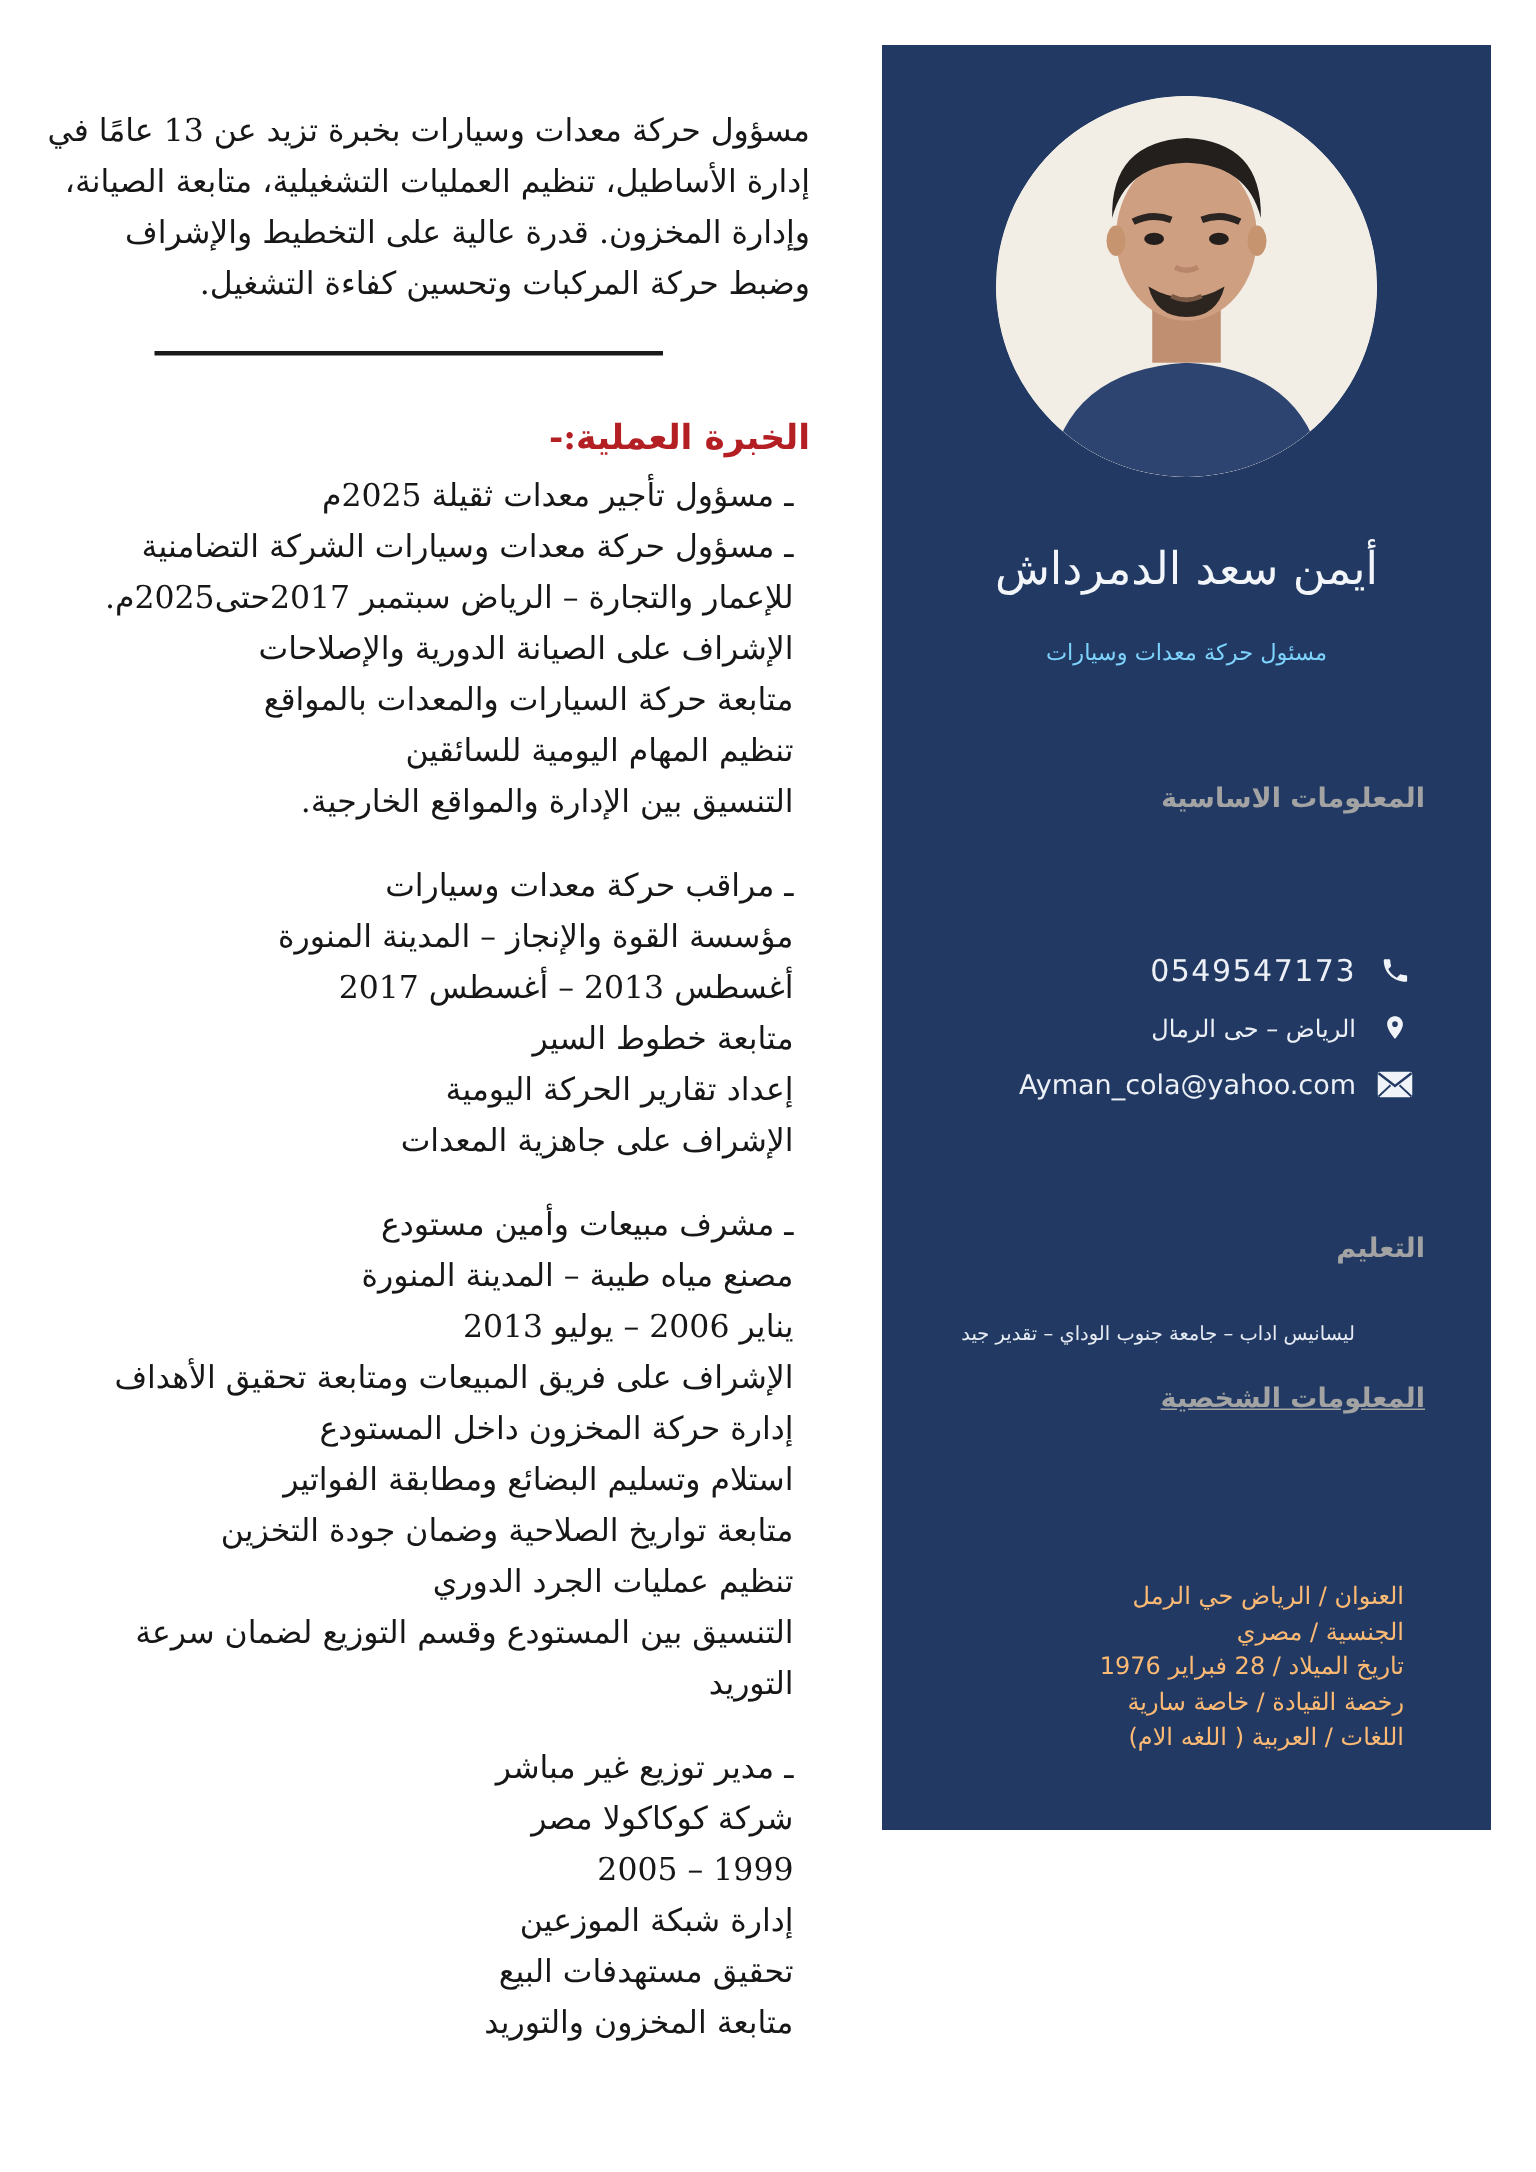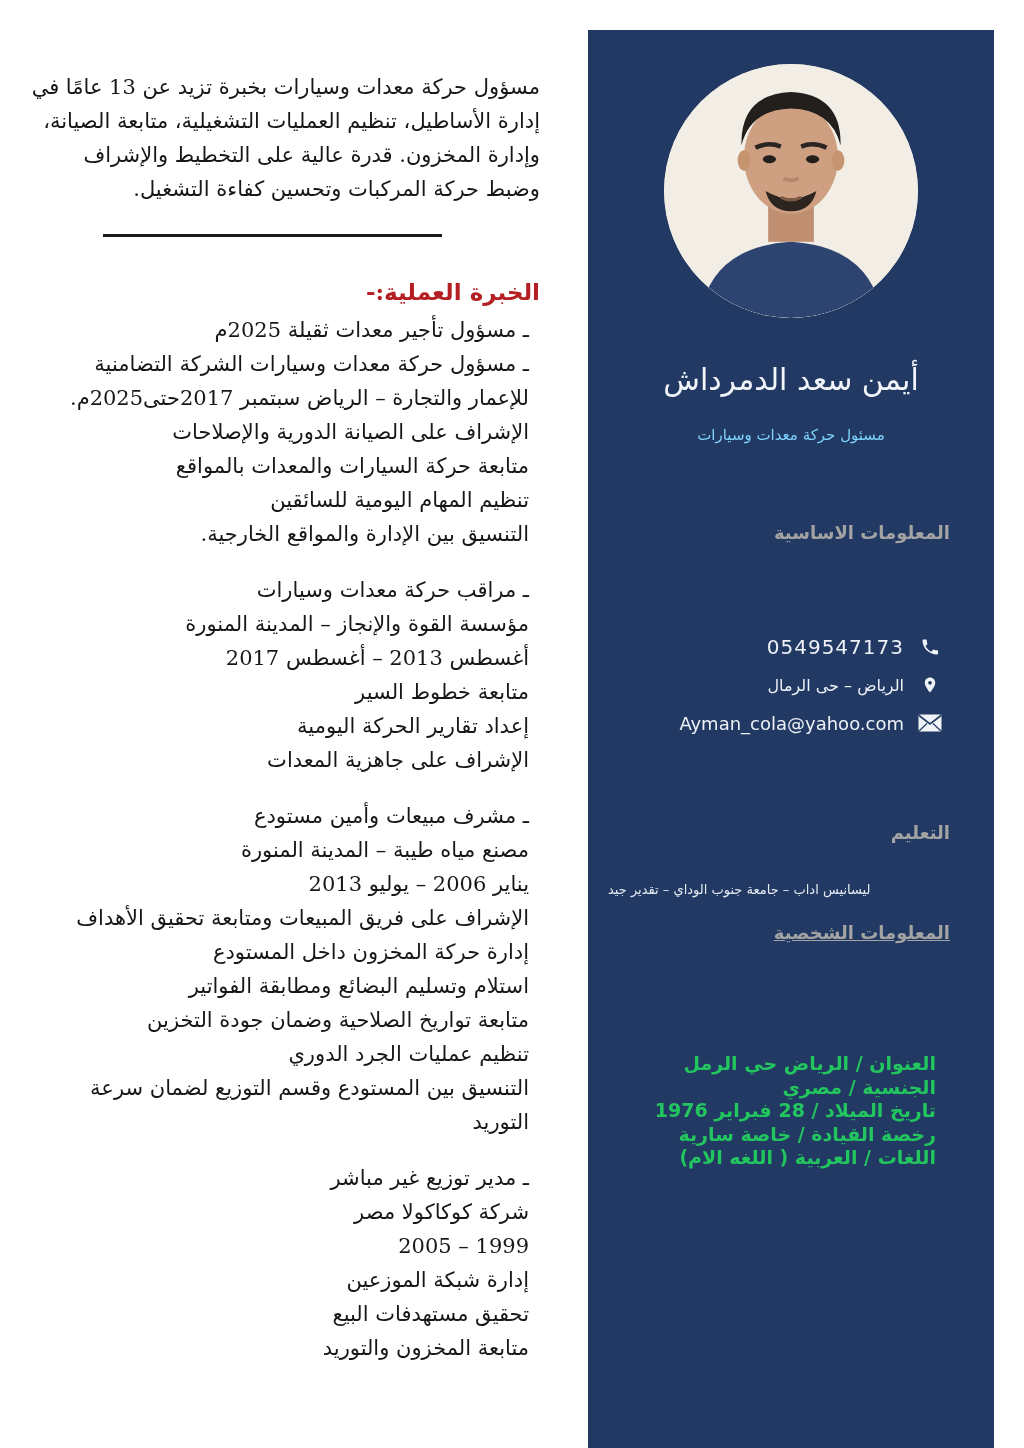--- a/index.html
+++ b/index.html
@@ -22,21 +22,21 @@
   .exp-heading {
     margin:0 0 4px 0; color:#b41f24; font-size:23px; font-weight:bold;
     line-height:34px;
   }
   .job { margin:0 11px 22px 0; font-size:21px; line-height:34px; }
   .job.job-first { margin-bottom:0; }
   .job div { min-height:34px; }
 
   
   .sidebar {
-    position:absolute; left:588px; top:30px; width:406px; height:1418px;
+    position:absolute; left:588px; top:30px; width:406px; height:1190px;
     background:#223a63; color:#edf1f7; direction:rtl; text-align:right;
   }
   .photo {
     position:absolute; top:34px; left:50%; transform:translateX(-50%);
     width:254px; height:254px; border-radius:50%; overflow:hidden;
     background:#f2eee6;
   }
   .photo svg { display:block; width:100%; height:100%; }
   .side-name {
     position:absolute; top:332px; left:0; right:0; text-align:center;
@@ -54,25 +54,25 @@
   .contact { position:absolute; top:598px; right:0; left:0; padding-right:52px; }
   .c-row { display:flex; align-items:center; justify-content:flex-start; height:38px; gap:14px; }
   .c-icon { width:24px; height:24px; flex:0 0 24px; display:flex; align-items:center; justify-content:center; }
   .c-icon svg { display:block; }
   .c-phone { font-size:20px; letter-spacing:1px; }
   .c-loc   { font-size:16px; }
   .c-mail  { font-size:18px; direction:ltr; }
 
   .edu-line {
     position:absolute; top:852px; right:58px; left:20px;
-    font-size:13px; color:#e6ebf3; text-align:left;
+    font-size:13px; color:#e6ebf3; text-align:center;
   }
   .personal {
     position:absolute; top:1022px; right:58px; left:20px;
-    font-size:19px; font-weight:bold; line-height:23.5px; color:#22c55e;
+    font-size:16px; font-weight:normal; line-height:23.5px; color:#fdba74;
   }
 </style>
 </head>
 <body>
 
 <div class="page">
 
   <main class="left-col">
     <p class="summary">مسؤول حركة معدات وسيارات بخبرة تزيد عن 13 عامًا في إدارة الأساطيل، تنظيم العمليات التشغيلية، متابعة الصيانة، وإدارة المخزون. قدرة عالية على التخطيط والإشراف وضبط حركة المركبات وتحسين كفاءة التشغيل.</p>
 

